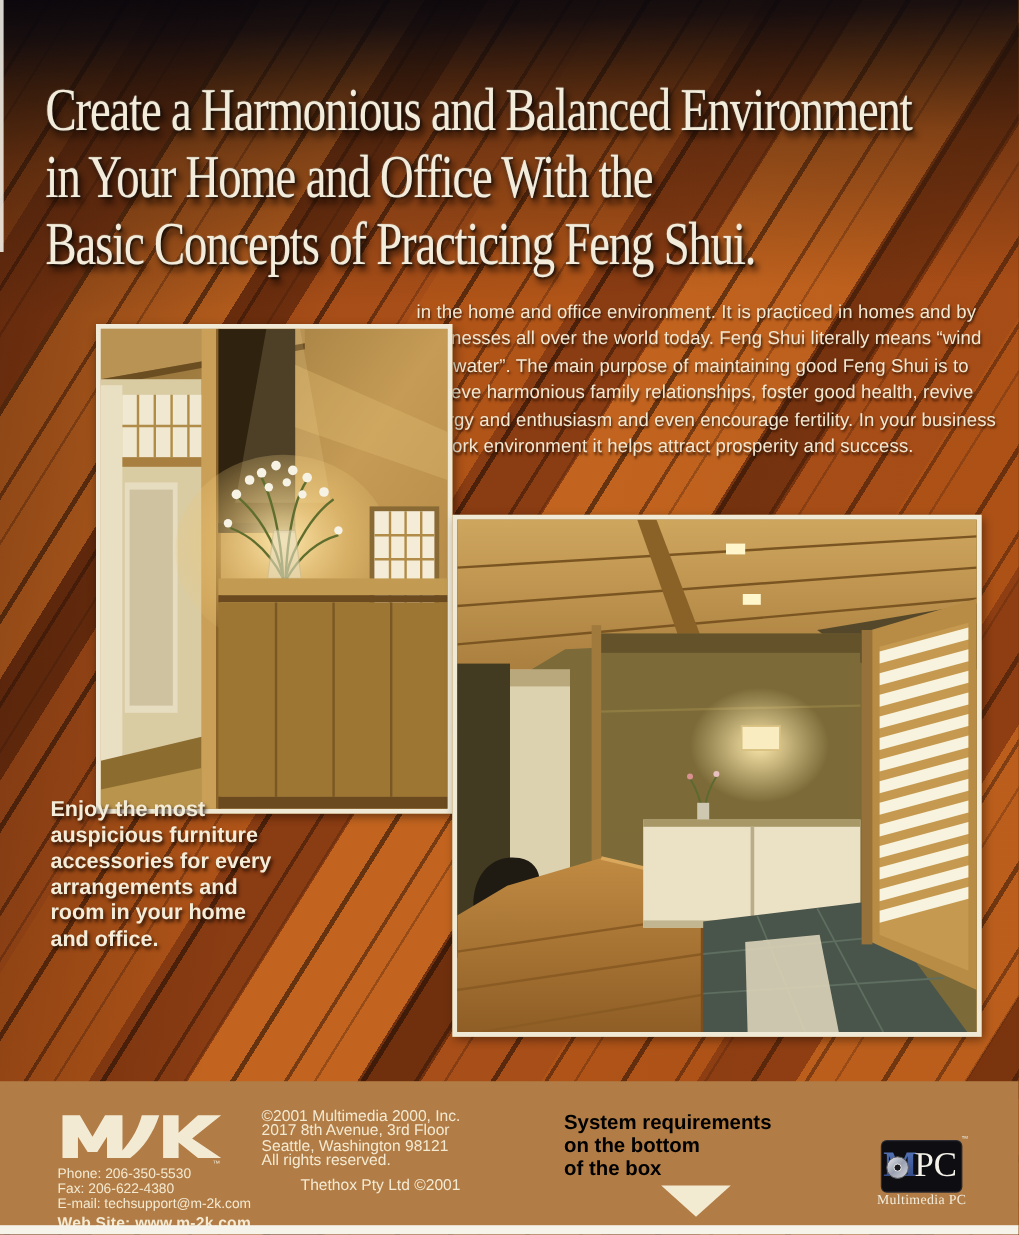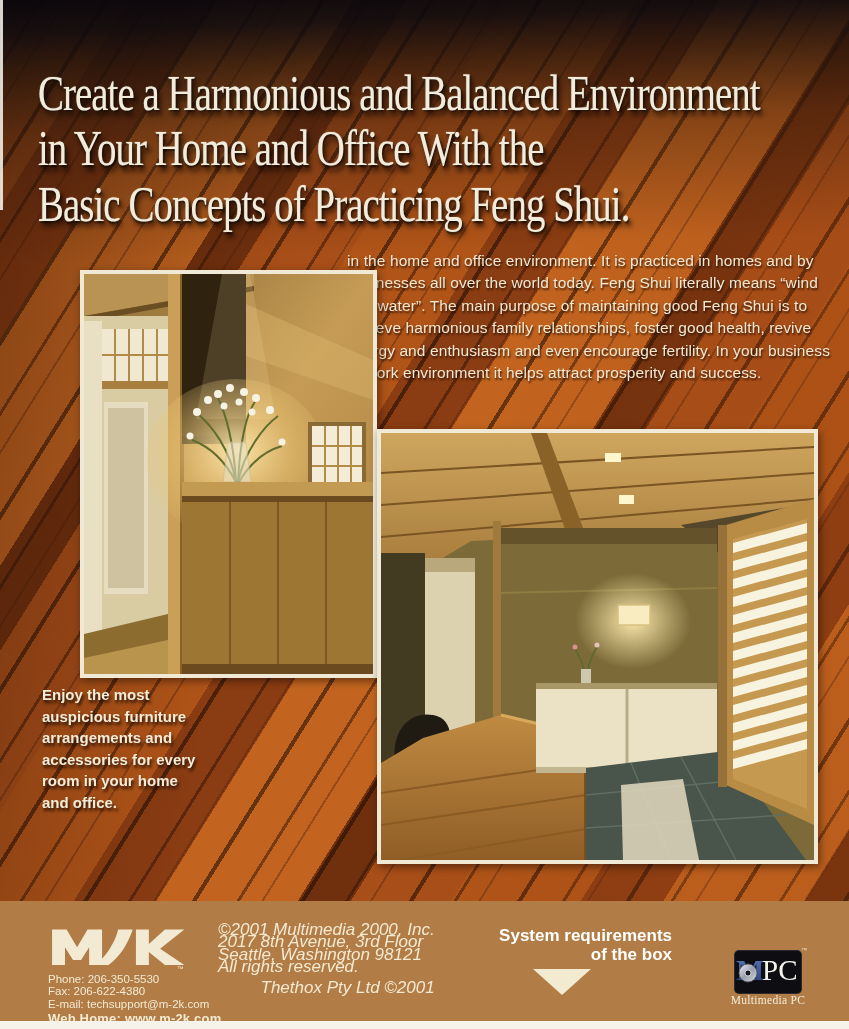--- a/index.html
+++ b/index.html
@@ -25,32 +25,32 @@
     position:absolute;left:347px;top:250px;
     font-size:15.5px;line-height:22.4px;letter-spacing:.1px;
     color:#f1e8d2;white-space:nowrap;
     text-shadow:1px 2px 2px rgba(40,15,5,.85);
   }
   .photo{position:absolute;border:4px solid #efe9d6;box-shadow:2px 3px 8px rgba(0,0,0,.45);background:#c49a54;}
   .photo1{left:40px;top:254px;width:289px;height:400px;}
   .photo2{left:337px;top:413px;width:433px;height:427px;}
   .photo svg{display:block;width:100%;height:100%;}
   .caption{
-    position:absolute;left:42px;top:684px;
-    font-size:15px;line-height:21.5px;font-weight:bold;
+    position:absolute;left:42px;top:664px;
+    font-size:18px;line-height:21.5px;font-weight:bold;
     color:#f3ecd8;white-space:nowrap;
     text-shadow:1.5px 2.5px 3px rgba(30,12,4,.9);
   }
   .footer-bar{position:absolute;left:0;top:901px;width:849px;height:121px;background:#b17c45;}
   .m2k-logo{position:absolute;left:48px;top:22px;width:142px;height:50px;}
   .contact{position:absolute;left:48px;top:72px;color:#f4ead2;font-size:11.5px;line-height:12.4px;}
   .contact .web{font-weight:bold;font-size:13px;margin-top:3px;letter-spacing:.2px;}
-  .copyright{position:absolute;left:218px;top:23px;color:#f4ead2;font-size:17px;line-height:12.4px;font-style:italic;}
+  .copyright{position:absolute;left:218px;top:23px;color:#f4ead2;font-size:13px;line-height:12.4px;}
   .copyright .publisher{margin-top:8px;text-align:right;}
-  .sysreq{position:absolute;left:452px;top:25px;width:220px;text-align:right;color:#ffffff;
+  .sysreq{position:absolute;left:470px;top:25px;width:220px;text-align:left;color:#000000;
     font-size:17px;line-height:19px;font-weight:bold;}
   .down-arrow{width:0;height:0;margin:5px auto 0 auto;
     border-left:29px solid transparent;border-right:29px solid transparent;border-top:26px solid #f3ead2;}
   .mpc{position:absolute;left:729px;top:50px;width:78px;text-align:center;}
   .mpc-box{position:relative;width:66px;height:42px;margin:0 auto;background:#0d0d12;border-radius:4px;
     box-shadow:0 0 0 1px #2a2a30;}
   .mpc-box svg{display:block;width:66px;height:34px;}
   .mpc-tm{position:absolute;right:-6px;top:-4px;font-size:6px;color:#e8e4da;}
   .mpc-label{margin-top:1px;font-family:"Liberation Serif",serif;font-size:11.5px;color:#f2ecdc;letter-spacing:.3px;}
   .scan-bottom{position:absolute;left:0;top:1021px;width:849px;height:8px;background:#f6f3ea;}
@@ -252,57 +252,58 @@
           <polygon points="0,226 74,206 74,216 0,236"></polygon>
         </g>
       </g>
       <rect x="337" y="92" width="9" height="262" fill="#96713a"></rect>
     </svg>
   </figure>
 
   <aside class="caption">
     <div>Enjoy the most</div>
     <div>auspicious furniture</div>
+    <div>accessories for every</div>
     <div>arrangements and</div>
-    <div>accessories for every</div>
     <div>room in your home</div>
     <div>and office.</div>
   </aside>
 
   <footer class="footer-bar">
 
     <svg class="m2k-logo" viewBox="0 0 170 62">
       <g fill="#f3ead4">
         <path d="M2,52 L2,8 L20,8 L33,30 L46,8 L64,8 L64,52 L48,52 L48,30 L38,46 L28,46 L18,30 L18,52 Z"></path>
         <path d="M84,8 L102,8 C96,26 86,42 72,52 L56,52 C70,40 80,24 84,8 Z"></path>
         <path d="M106,8 L122,8 L122,26 L142,8 L166,8 L136,32 L166,52 L142,52 L122,36 L122,52 L106,52 Z"></path>
         <text x="157" y="60" font-size="8" font-family="Liberation Sans, sans-serif">™</text>
       </g>
     </svg>
 
     <div class="contact">
       <div>Phone: 206-350-5530</div>
       <div>Fax: 206-622-4380</div>
       <div>E-mail: techsupport@m-2k.com</div>
       <div class="web">
-        <span>Web Home:</span>
+        <span>Web Site:</span>
         <span>www.m-2k.com</span>
       </div>
     </div>
 
     <div class="copyright">
       <div>©2001 Multimedia 2000, Inc.</div>
       <div>2017 8th Avenue, 3rd Floor</div>
       <div>Seattle, Washington 98121</div>
       <div>All rights reserved.</div>
       <div class="publisher">Thethox Pty Ltd ©2001</div>
     </div>
 
     <div class="sysreq">
       <div>System requirements</div>
+      <div>on the bottom</div>
       <div>of the box</div>
       <div class="down-arrow"></div>
     </div>
 
     <div class="mpc">
       <div class="mpc-box">
         <svg viewBox="0 0 66 34">
           <defs>
             <linearGradient id="mpcM" x1="0" y1="0" x2="0" y2="1">
               <stop offset="0" stop-color="#5a7cc0"></stop>

